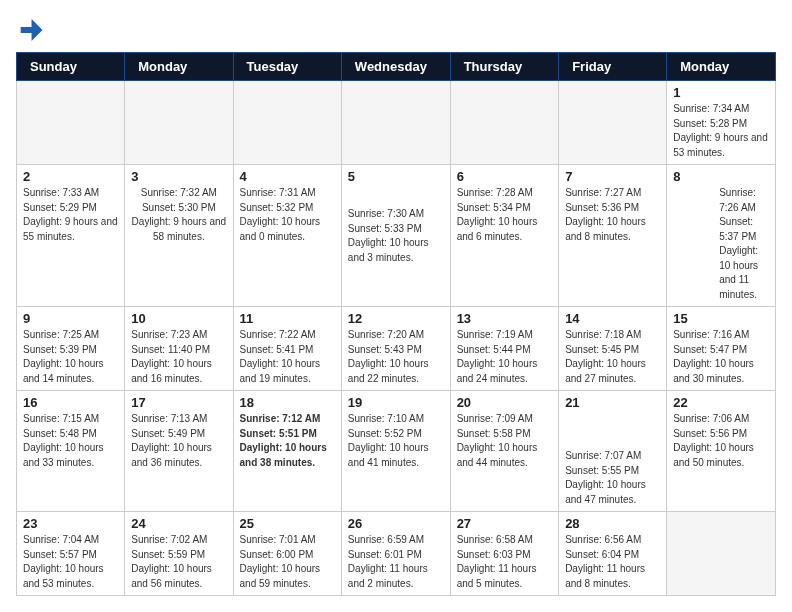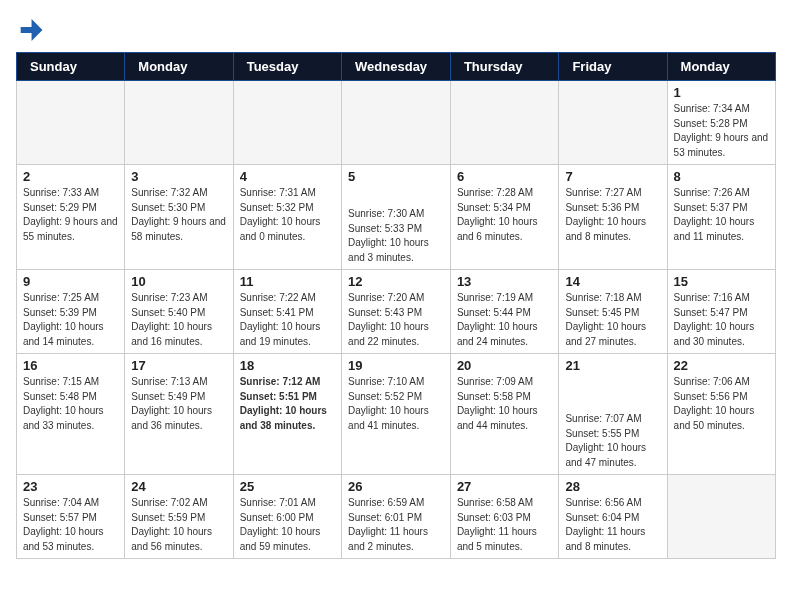--- a/index.html
+++ b/index.html
@@ -125,21 +125,21 @@
       </tr>
       <tr>
         <td>
           <span class="day-number">2</span>
           <div class="day-info" style="white-space: pre-line;">Sunrise: 7:33 AM
 Sunset: 5:29 PM
 Daylight: 9 hours and 55 minutes.</div>
         </td>
         <td>
           <span class="day-number">3</span>
-          <div class="day-info" style="white-space: pre-line;">Sunrise: 7:32 AM
+          <div class="day-info" style="white-space: pre-line; text-align: center;">Sunrise: 7:32 AM
 Sunset: 5:30 PM
 Daylight: 9 hours and 58 minutes.</div>
         </td>
         <td>
           <span class="day-number">4</span>
           <div class="day-info" style="white-space: pre-line;">Sunrise: 7:31 AM
 Sunset: 5:32 PM
 Daylight: 10 hours and 0 minutes.</div>
         </td>
         <td>
@@ -155,36 +155,36 @@
 Daylight: 10 hours and 6 minutes.</div>
         </td>
         <td>
           <span class="day-number">7</span>
           <div class="day-info" style="white-space: pre-line;">Sunrise: 7:27 AM
 Sunset: 5:36 PM
 Daylight: 10 hours and 8 minutes.</div>
         </td>
         <td>
           <span class="day-number">8</span>
-          <div class="day-info" style="white-space: pre-line;">Sunrise: 7:26 AM
+          <div class="day-info" style="white-space: pre-line; margin-left: 46px;">Sunrise: 7:26 AM
 Sunset: 5:37 PM
 Daylight: 10 hours and 11 minutes.</div>
         </td>
       </tr>
       <tr>
         <td>
           <span class="day-number">9</span>
           <div class="day-info" style="white-space: pre-line;">Sunrise: 7:25 AM
 Sunset: 5:39 PM
 Daylight: 10 hours and 14 minutes.</div>
         </td>
         <td>
           <span class="day-number">10</span>
           <div class="day-info" style="white-space: pre-line;">Sunrise: 7:23 AM
-Sunset: 5:40 PM
+Sunset: 11:40 PM
 Daylight: 10 hours and 16 minutes.</div>
         </td>
         <td>
           <span class="day-number">11</span>
           <div class="day-info" style="white-space: pre-line;">Sunrise: 7:22 AM
 Sunset: 5:41 PM
 Daylight: 10 hours and 19 minutes.</div>
         </td>
         <td>
           <span class="day-number">12</span>

